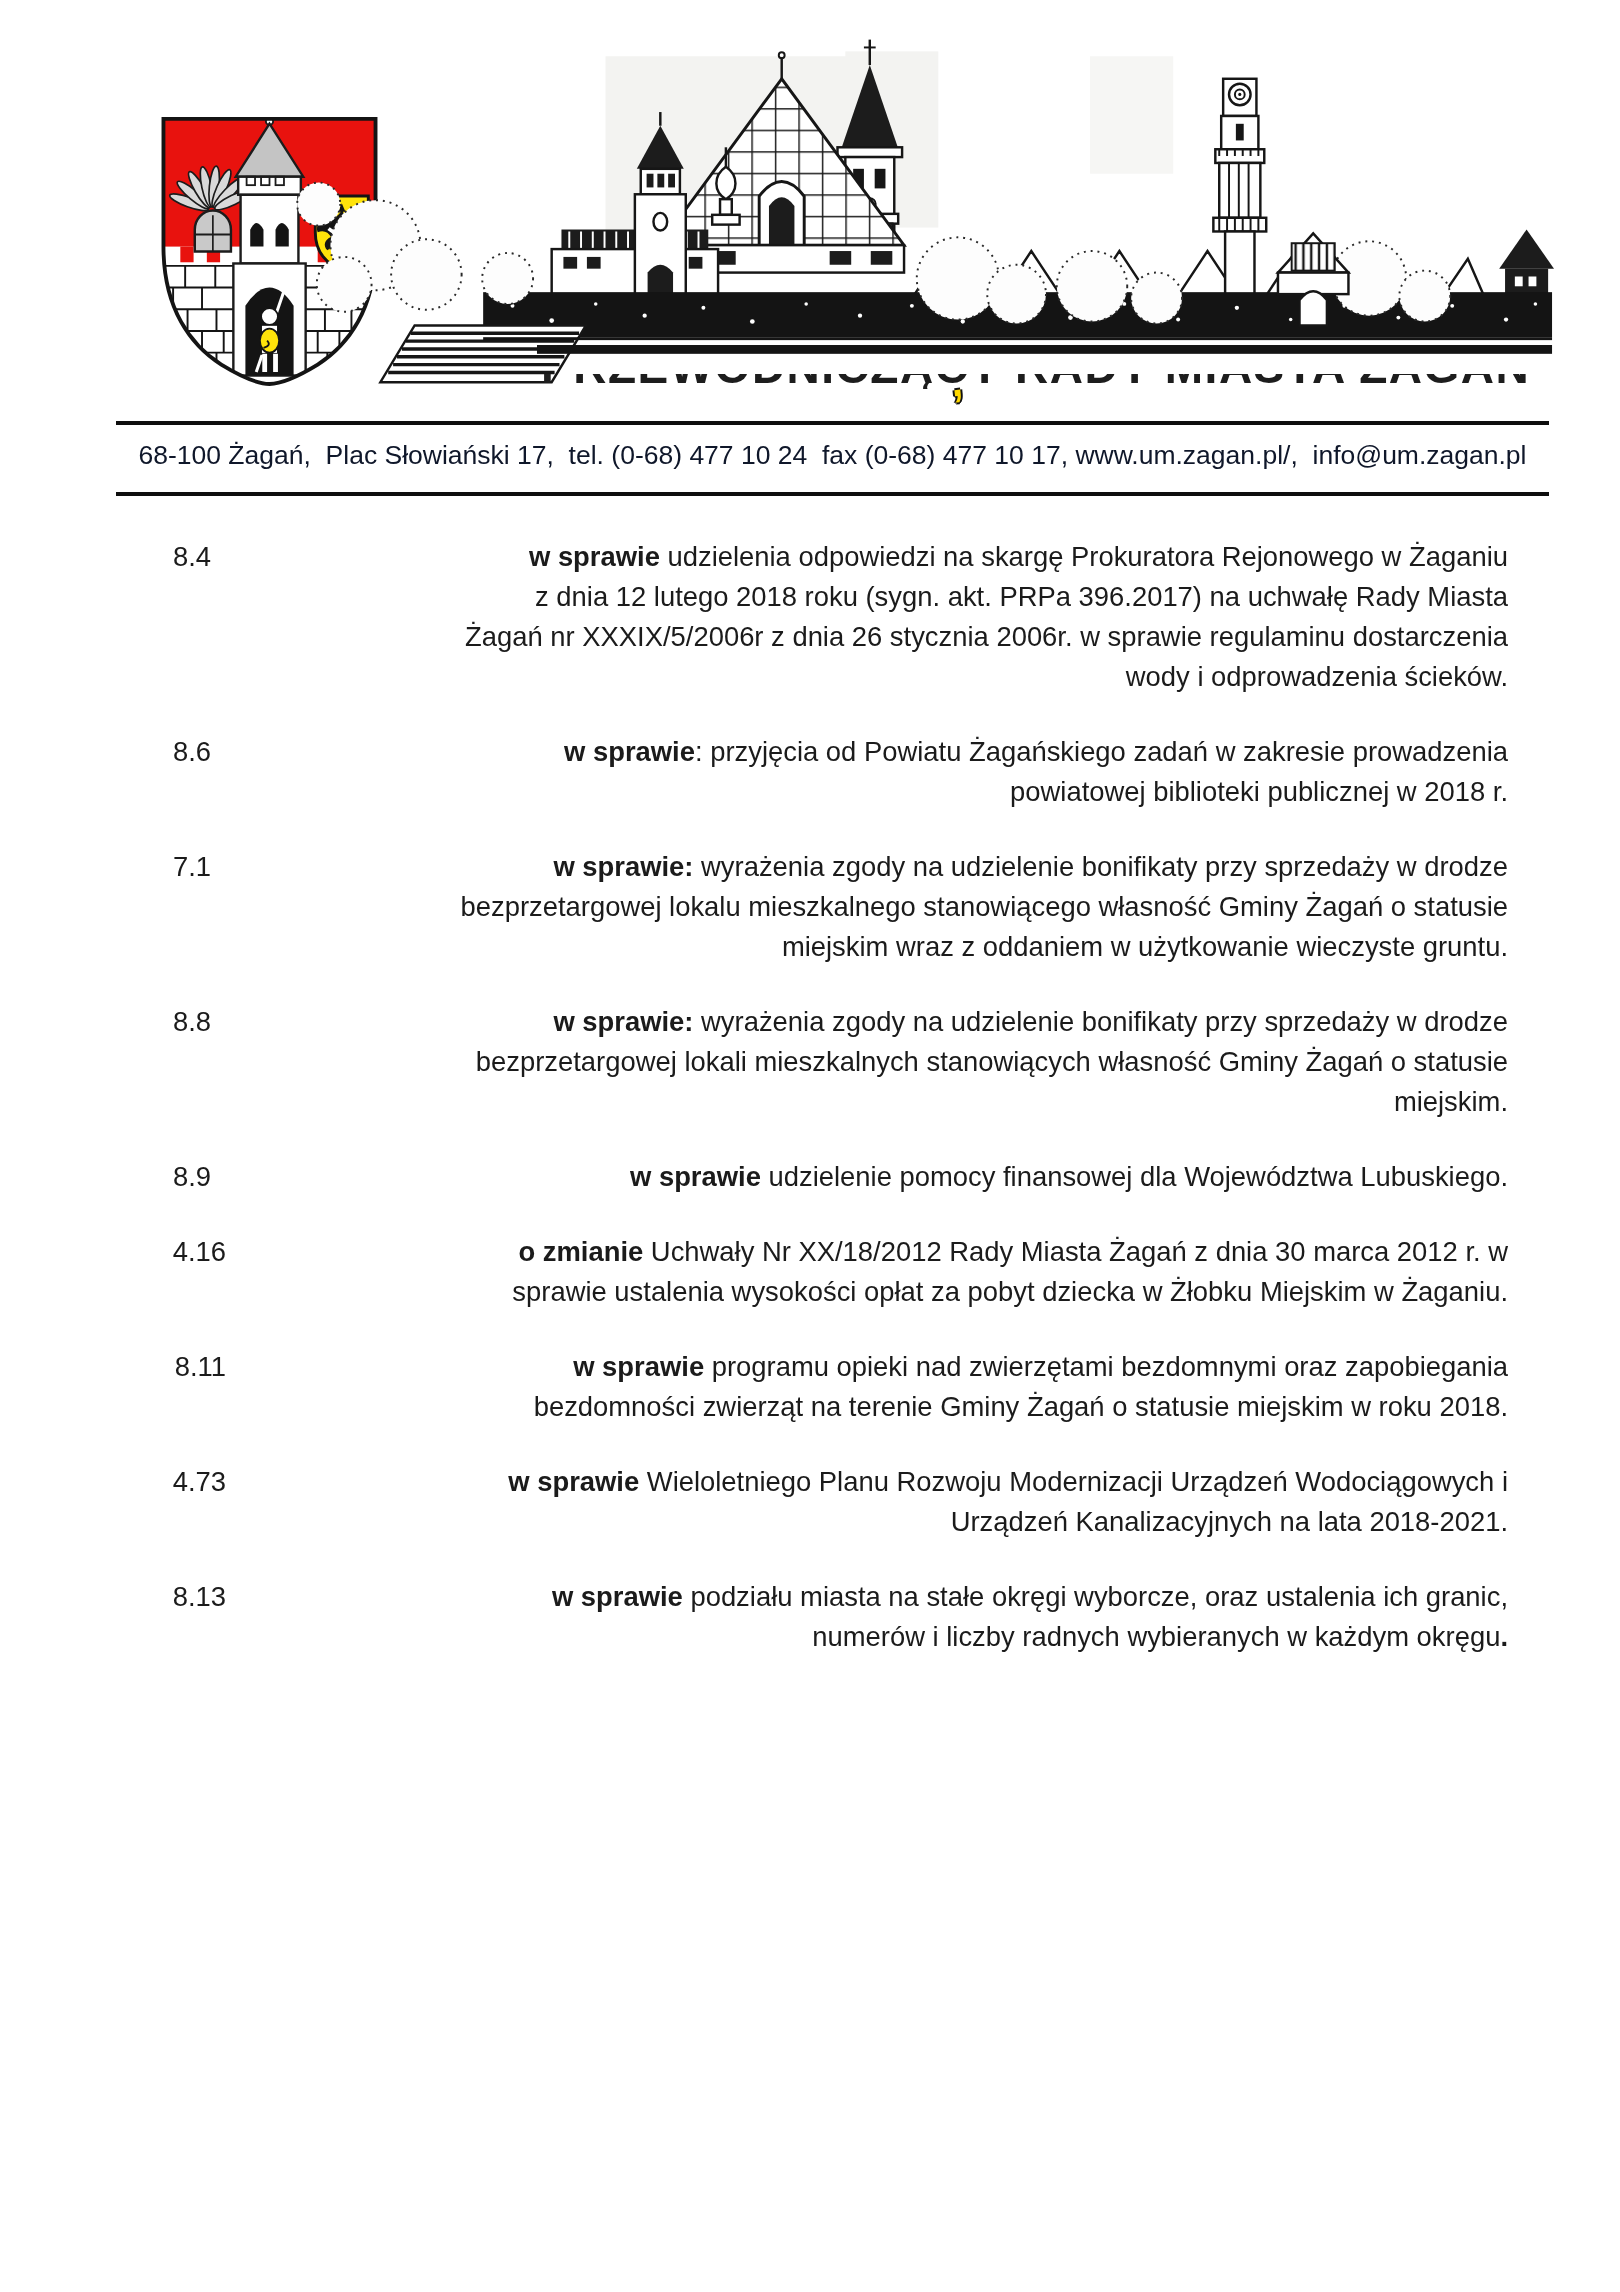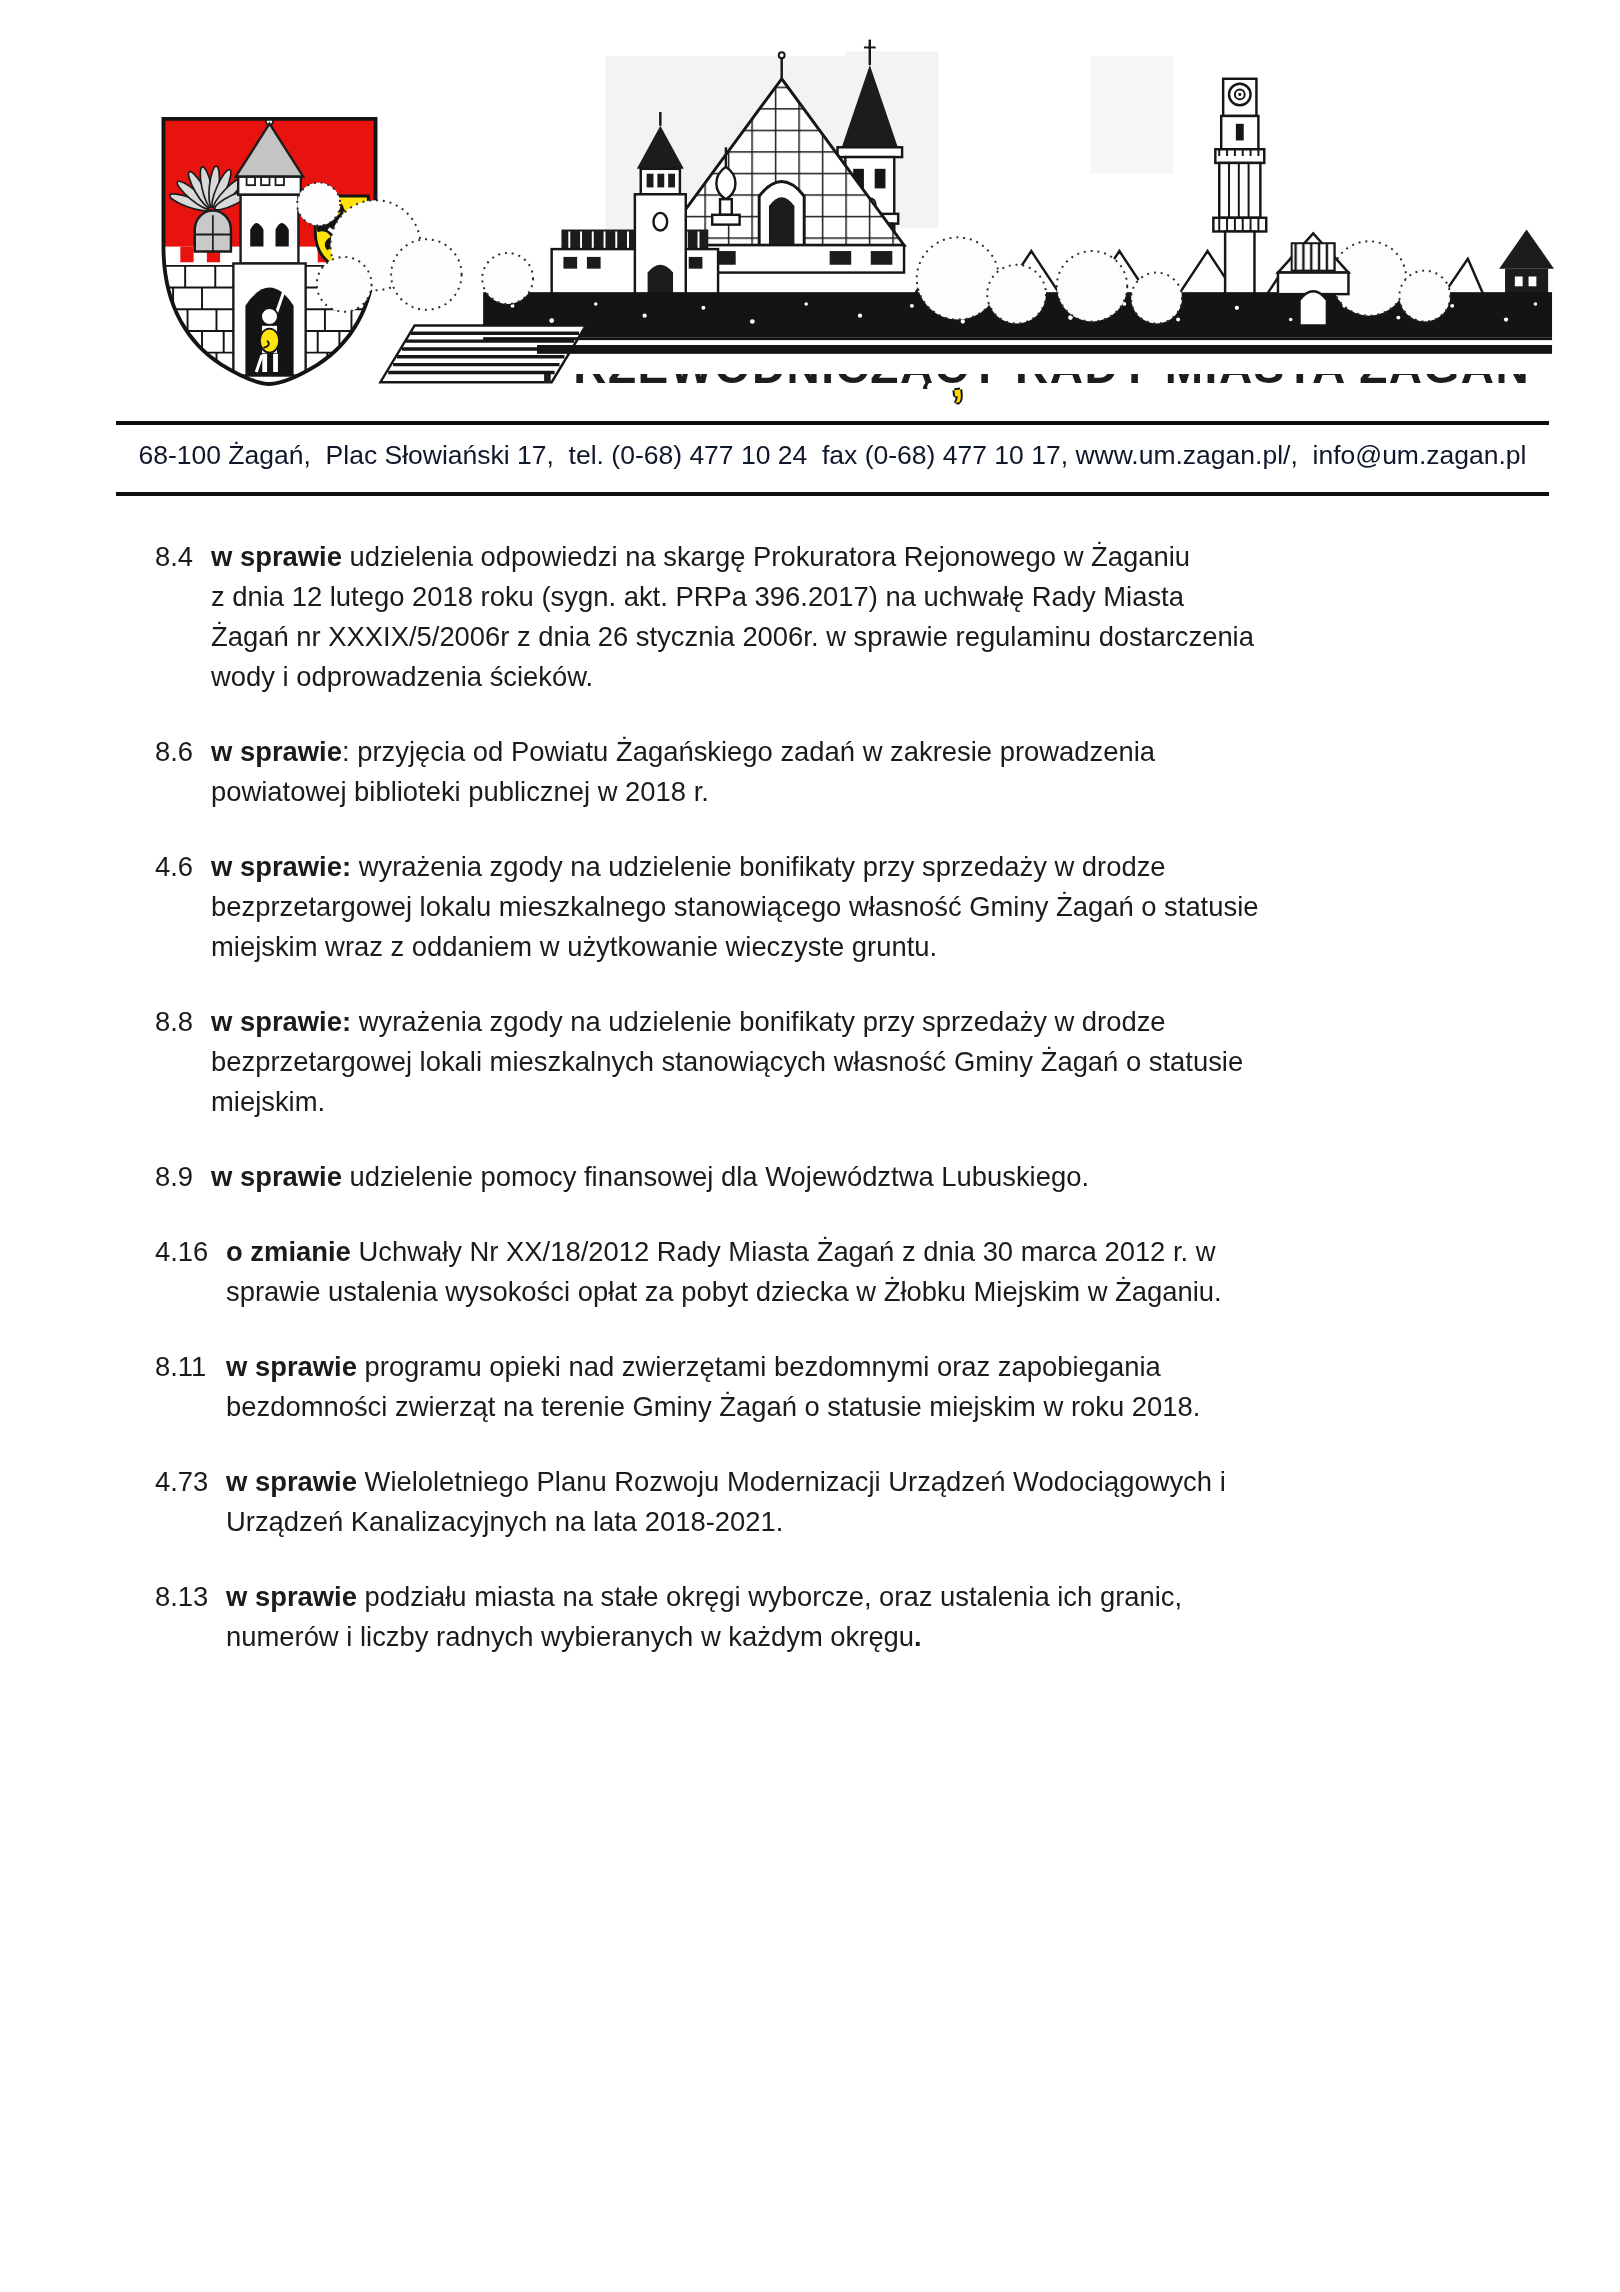--- a/index.html
+++ b/index.html
@@ -30,21 +30,21 @@
   .rule{position:absolute;left:116px;width:1433px;height:3.9px;background:#0e0e0e;}
   .rule.top{top:421px;}
   .rule.bottom{top:492px;}
   .contact{
     position:absolute;left:116px;top:439px;width:1433px;
     font-family:Liberation Sans, sans-serif;font-size:26.5px;line-height:33px;
     text-align:center;white-space:pre;color:#0f172a;
   }
   
   .agenda{position:absolute;left:155px;top:537px;width:1353px;}
-  .item{display:flex;margin-bottom:35px;font-size:27.4px;line-height:40px;}
+  .item{display:flex;margin-bottom:35px;font-size:27.4px;line-height:40px;text-align:right;}
   .item .num{flex:none;width:56px;}
   .item .num.wide{width:71px;}
   .item .txt{flex:1;}
   .item b{font-weight:bold;margin-top:11px;}
 </style>
 </head>
 <body>
 
 <div class="page">
 
@@ -308,21 +308,21 @@
   <div class="agenda">
       <div class="item">
         <div class="num">8.4</div>
         <div class="txt"><b>w sprawie</b> udzielenia odpowiedzi na skargę Prokuratora Rejonowego w Żaganiu<br>z dnia 12 lutego 2018 roku (sygn. akt. PRPa 396.2017) na uchwałę Rady Miasta<br>Żagań nr XXXIX/5/2006r z dnia 26 stycznia 2006r. w sprawie regulaminu dostarczenia<br>wody i odprowadzenia ścieków.</div>
       </div>
       <div class="item">
         <div class="num">8.6</div>
         <div class="txt"><b>w sprawie</b>: przyjęcia od Powiatu Żagańskiego zadań w zakresie prowadzenia<br>powiatowej biblioteki publicznej w 2018 r.</div>
       </div>
       <div class="item">
-        <div class="num">4.6</div>
+        <div class="num">7.1</div>
         <div class="txt"><b>w sprawie:</b> wyrażenia zgody na udzielenie bonifikaty przy sprzedaży w drodze<br>bezprzetargowej lokalu mieszkalnego stanowiącego własność Gminy Żagań o statusie<br>miejskim wraz z oddaniem w użytkowanie wieczyste gruntu.</div>
       </div>
       <div class="item">
         <div class="num">8.8</div>
         <div class="txt"><b>w sprawie:</b> wyrażenia zgody na udzielenie bonifikaty przy sprzedaży w drodze<br>bezprzetargowej lokali mieszkalnych stanowiących własność Gminy Żagań o statusie<br>miejskim.</div>
       </div>
       <div class="item">
         <div class="num">8.9</div>
         <div class="txt"><b>w sprawie</b> udzielenie pomocy finansowej dla Województwa Lubuskiego.</div>
       </div>

